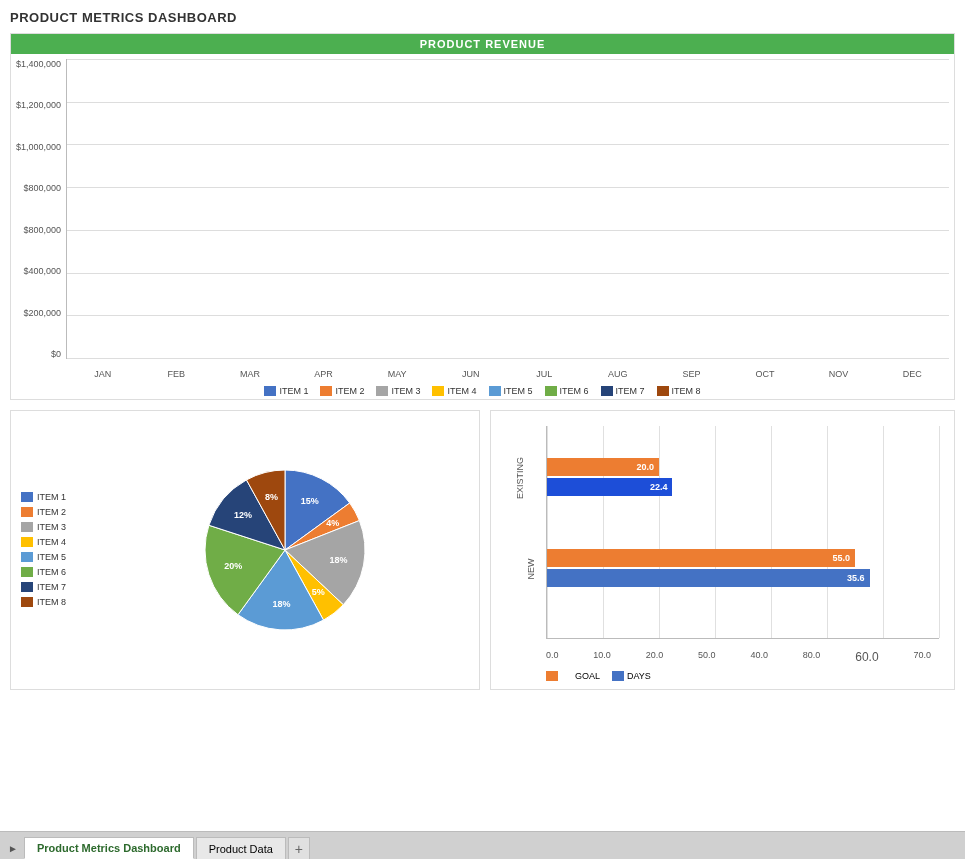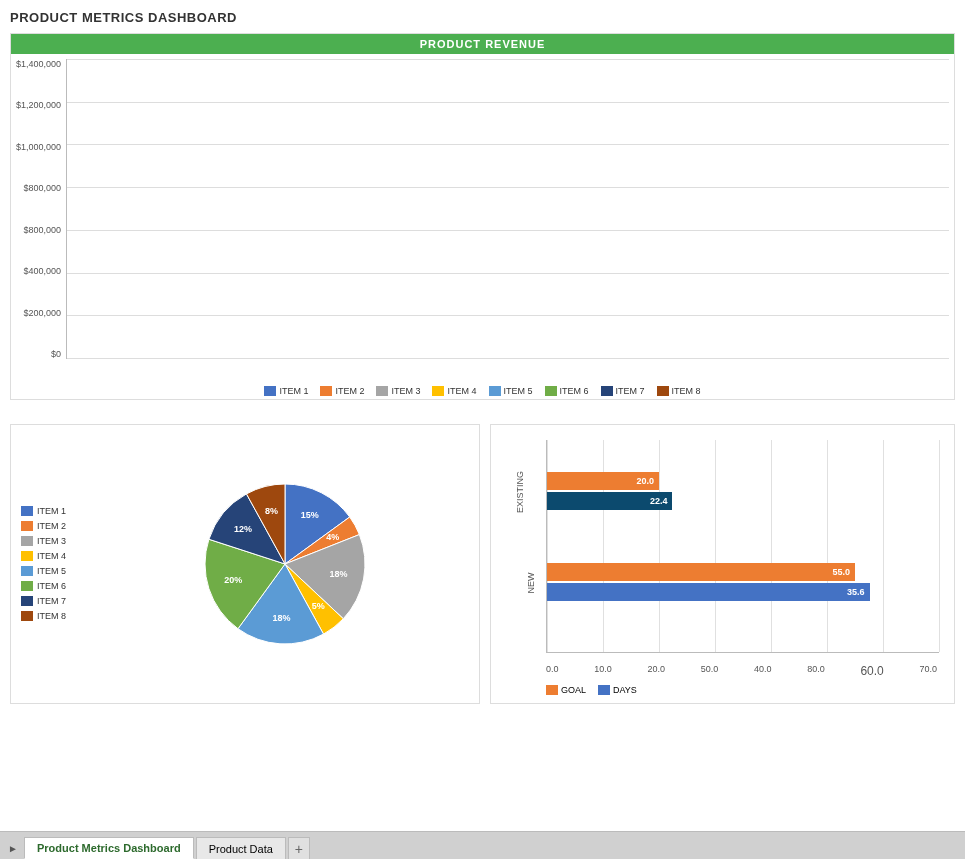--- a/index.html
+++ b/index.html
@@ -5,21 +5,21 @@
     * { box-sizing: border-box; margin: 0; padding: 0; }
     body { font-family: Arial, sans-serif; background: #f0f0f0; font-size: 11px; }
     
     .app-container { width: 965px; height: 859px; display: flex; flex-direction: column; background: #e8e8e8; }
     
     .main-content { flex: 1; background: white; padding: 10px; overflow: hidden; }
     
     .page-title { font-size: 13px; font-weight: bold; color: #333; margin-bottom: 8px; letter-spacing: 0.5px; }
     
     
-    .revenue-chart-container { width: 100%; margin-bottom: 24px; border: 1px solid #ddd; }
+    .revenue-chart-container { width: 100%; margin-bottom: 10px; border: 1px solid #ddd; }
     .chart-header-green { background: #4CAF50; color: white; text-align: center; padding: 4px; font-size: 11px; font-weight: bold; letter-spacing: 1px; }
     .chart-header-blue { background: #4472C4; color: white; text-align: center; padding: 4px; font-size: 11px; font-weight: bold; letter-spacing: 1px; }
     .chart-header-dark { background: #2F4F4F; color: white; text-align: center; padding: 4px; font-size: 11px; font-weight: bold; letter-spacing: 1px; }
     .y-axis-label { font-size: 9px; color: #555; }
     
     
     .bottom-row { display: flex; gap: 10px; height: 280px; }
     
     
     .pie-container { width: 470px; border: 1px solid #ddd; display: flex; flex-direction: column; }
@@ -215,20 +215,34 @@
                   <div style="width: 100%; height: 3.14961%; background: rgb(255, 192, 0);"></div>
                   <div style="width: 100%; height: 4.72441%; background: rgb(91, 155, 213);"></div>
                   <div style="width: 100%; height: 15.748%; background: rgb(112, 173, 71);"></div>
                   <div style="width: 100%; height: 15.748%; background: rgb(38, 68, 120);"></div>
                   <div style="width: 100%; height: 29.9213%; background: rgb(158, 72, 14);"></div>
                 </div>
               </div>
             </div>
         </div>
 
+        <div style="position:absolute; left:55px; right:5px; bottom:20px; display:flex;" id="x-labels-container">
+            <div style="flex: 1 1 0%; text-align: center; font-size: 9px; color: rgb(85, 85, 85);">JAN</div>
+            <div style="flex: 1 1 0%; text-align: center; font-size: 9px; color: rgb(85, 85, 85);">FEB</div>
+            <div style="flex: 1 1 0%; text-align: center; font-size: 9px; color: rgb(85, 85, 85);">MAR</div>
+            <div style="flex: 1 1 0%; text-align: center; font-size: 9px; color: rgb(85, 85, 85);">APR</div>
+            <div style="flex: 1 1 0%; text-align: center; font-size: 9px; color: rgb(85, 85, 85);">MAY</div>
+            <div style="flex: 1 1 0%; text-align: center; font-size: 9px; color: rgb(85, 85, 85);">JUN</div>
+            <div style="flex: 1 1 0%; text-align: center; font-size: 9px; color: rgb(85, 85, 85);">JUL</div>
+            <div style="flex: 1 1 0%; text-align: center; font-size: 9px; color: rgb(85, 85, 85);">AUG</div>
+            <div style="flex: 1 1 0%; text-align: center; font-size: 9px; color: rgb(85, 85, 85);">SEP</div>
+            <div style="flex: 1 1 0%; text-align: center; font-size: 9px; color: rgb(85, 85, 85);">OCT</div>
+            <div style="flex: 1 1 0%; text-align: center; font-size: 9px; color: rgb(85, 85, 85);">NOV</div>
+            <div style="flex: 1 1 0%; text-align: center; font-size: 9px; color: rgb(85, 85, 85);">DEC</div>
+          </div>
 
         <div style="position:absolute; bottom:3px; left:0; right:0; display:flex; justify-content:center; gap:12px; flex-wrap:wrap;" id="revenue-legend-container">
             <div style="display: flex; align-items: center; gap: 3px; font-size: 9px; color: rgb(51, 51, 51);">
               <span style="width:12px;height:10px;background:#4472C4;display:inline-block;"></span>
               <span>ITEM 1</span>
             </div>
             <div style="display: flex; align-items: center; gap: 3px; font-size: 9px; color: rgb(51, 51, 51);">
               <span style="width:12px;height:10px;background:#ED7D31;display:inline-block;"></span>
               <span>ITEM 2</span>
             </div>
@@ -333,49 +347,49 @@
                 <div style="position:absolute; left:42.857142857142854%; top:0; bottom:0; border-left:1px solid #e0e0e0;"></div>
                 <div style="position:absolute; left:57.14285714285714%; top:0; bottom:0; border-left:1px solid #e0e0e0;"></div>
                 <div style="position:absolute; left:71.42857142857143%; top:0; bottom:0; border-left:1px solid #e0e0e0;"></div>
                 <div style="position:absolute; left:85.71428571428571%; top:0; bottom:0; border-left:1px solid #e0e0e0;"></div>
                 <div style="position:absolute; left:100%; top:0; bottom:0; border-left:1px solid #e0e0e0;"></div>
 
       <div style="position:absolute; top:15%; left:0; right:0;">
 
         <div style="position:absolute; top:0; height:18px; background:#ED7D31; width:28.57142857142857%; display:flex; align-items:center; padding-right:5px; justify-content:flex-end; color:white; font-size:9px; font-weight:bold;">20.0</div>
 
-        <div style="position:absolute; top:20px; height:18px; background:#0c4a6e; width:32%; display:flex; align-items:center; padding-right:5px; justify-content:flex-end; color:white; font-size:9px; font-weight:bold;">22.4</div>
+        <div style="position:absolute; top:20px; height:18px; background:#1d4ed8; width:32%; display:flex; align-items:center; padding-right:5px; justify-content:flex-end; color:white; font-size:9px; font-weight:bold;">22.4</div>
       </div>
 
       <div style="position:absolute; top:58%; left:0; right:0;">
 
         <div style="position:absolute; top:0; height:18px; background:#ED7D31; width:78.57142857142857%; display:flex; align-items:center; padding-right:5px; justify-content:flex-end; color:white; font-size:9px; font-weight:bold;">55.0</div>
 
         <div style="position:absolute; top:20px; height:18px; background:#4472C4; width:82.28571428571428%; display:flex; align-items:center; padding-right:5px; justify-content:flex-end; color:white; font-size:9px; font-weight:bold;">35.6</div>
       </div>
     </div>
 
     <div style="position:absolute; left:0; top:10px; bottom:45px; width:50px; display:flex; flex-direction:column; justify-content:space-around; align-items:flex-end; padding-right:5px;">
       <span style="font-size:9px; color:#555; transform:rotate(-90deg); white-space:nowrap; position:absolute; top:22%;">EXISTING</span>
       <span style="font-size:9px; color:#555; transform:rotate(-90deg); white-space:nowrap; position:absolute; top:65%;">NEW</span>
     </div>
 
-    <div style="position:absolute; left:50px; right:12px; bottom:20px; display:flex; justify-content:space-between;">
+    <div style="position:absolute; left:50px; right:18px; bottom:20px; display:flex; justify-content:space-between;">
       <span style="font-size:9px; color:#555;">0.0</span>
                 <span style="font-size:9px; color:#555;">10.0</span>
                 <span style="font-size:9px; color:#555;">20.0</span>
                 <span style="font-size:9px; color:#555;">50.0</span>
                 <span style="font-size:9px; color:#555;">40.0</span>
                 <span style="font-size:9px; color:#555;">80.0</span>
                 <span style="font-size:12px; color:#555;">60.0</span>
                 <span style="font-size:9px; color:#555;">70.0</span>
     </div>
 
     <div style="position:absolute; bottom:3px; left:50px; display:flex; gap:12px;">
-      <div style="display:flex; align-items:center; gap:3px; font-size:9px;">
+      <div style="display:flex; align-items:center; gap:17px; font-size:9px;">
         <span style="width:12px; height:10px; background:#ED7D31; display:inline-block;"></span>
         <span>GOAL</span>
       </div>
       <div style="display:flex; align-items:center; gap:3px; font-size:9px;">
         <span style="width:12px; height:10px; background:#4472C4; display:inline-block;"></span>
         <span>DAYS</span>
       </div>
     </div>
   </div>
 </div>

